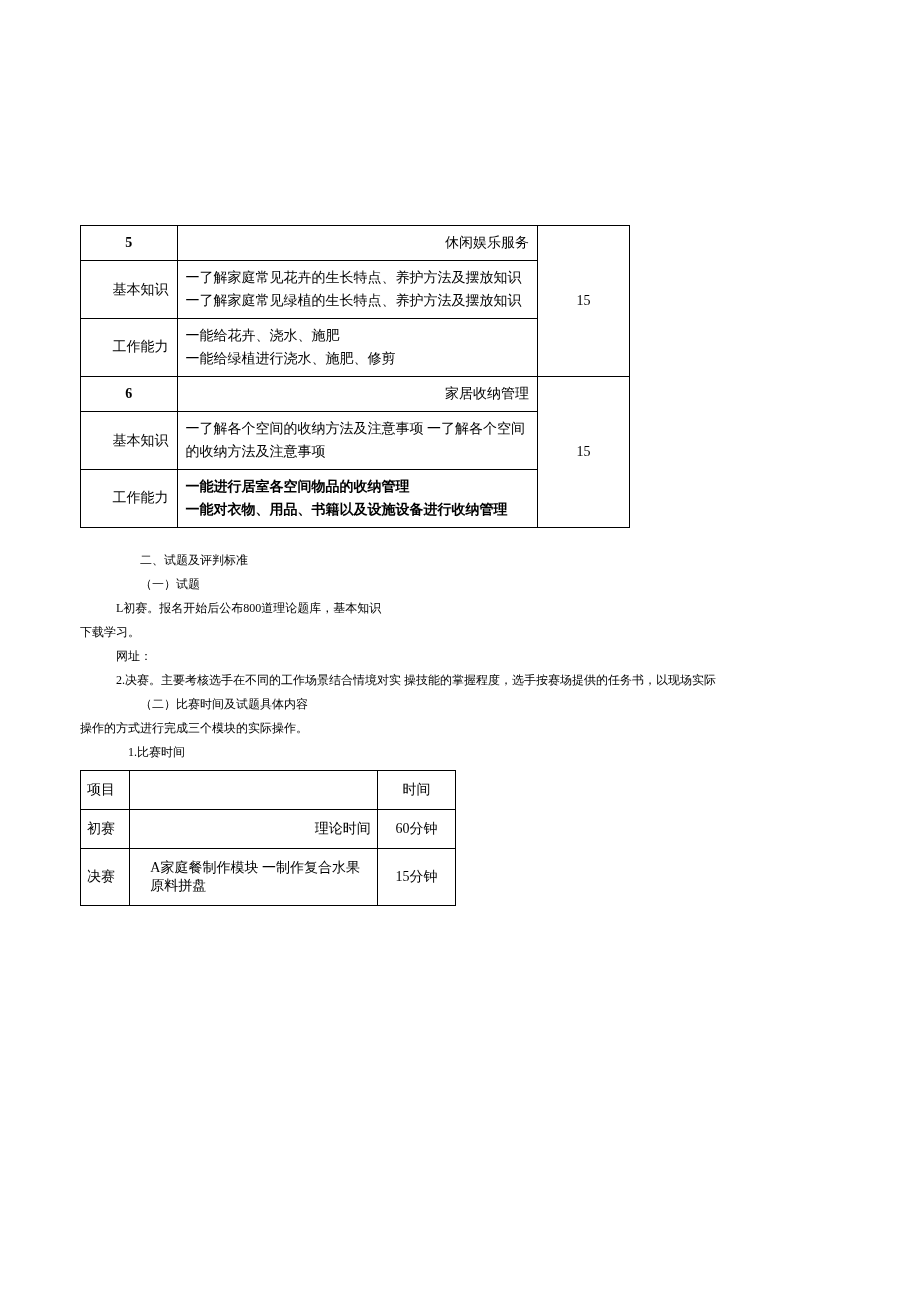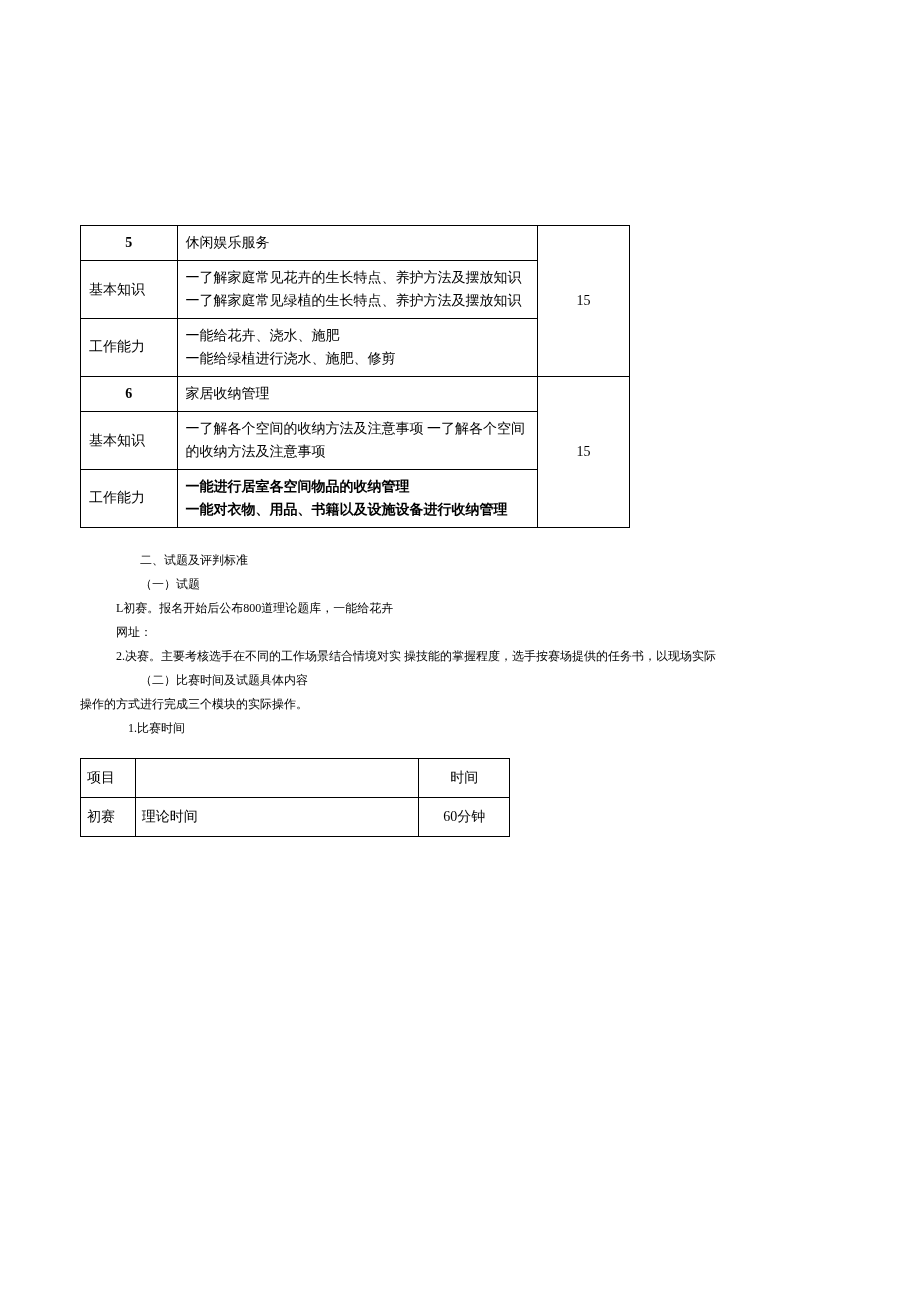--- a/index.html
+++ b/index.html
@@ -24,60 +24,60 @@
   }
   table.t1 th, table.t1 td {
     border: 1px solid #000;
     padding: 6px 8px;
     font-size: 14px;
     vertical-align: middle;
     line-height: 1.6;
   }
   table.t1 .col-label {
     width: 85px;
-    text-align: left;
+    text-align: right;
   }
   table.t1 .col-content {
     width: 370px;
     text-align: left;
   }
   table.t1 .col-score {
     width: 80px;
     text-align: center;
   }
   table.t1 .section-head {
     text-align: center;
     font-weight: bold;
   }
   table.t1 .section-title {
-    text-align: left;
+    text-align: right;
   }
 
   .para {
     line-height: 2.0;
     font-size: 12px;
     margin: 0;
   }
   .indent1 { text-indent: 5em; }
   .indent2 { text-indent: 3em; }
   .indent0 { text-indent: 0; }
 
   table.t2 {
-    width: 430px;
+    width: 376px;
     margin-left: 0;
-    margin-top: 18px;
+    margin-top: 6px;
   }
   table.t2 th, table.t2 td {
     border: 1px solid #000;
     padding: 10px 6px;
     font-size: 14px;
     vertical-align: middle;
   }
   table.t2 .c1 { width: 45px; text-align: left; }
-  table.t2 .c2 { width: 300px; text-align: left; }
+  table.t2 .c2 { width: 300px; text-align: right; }
   table.t2 .c3 { width: 85px; text-align: center; }
   table.t2 .c2.bottom { text-align: left; vertical-align: bottom; padding-left: 20px;}
 </style>
 </head>
 <body>
 
 <div class="page">
 
   <table class="t1">
 
@@ -109,35 +109,41 @@
     <tr>
       <td class="col-label">工作能力</td>
       <td class="col-content" style="white-space: pre-line; font-weight: bold;">一能进行居室各空间物品的收纳管理
 一能对衣物、用品、书籍以及设施设备进行收纳管理</td>
     </tr>
   </tbody>
     </table>
 
   <p class="para indent1">二、试题及评判标准</p>
   <p class="para indent1">（一）试题</p>
-  <p class="para indent2">L初赛。报名开始后公布800道理论题库，一能给花卉</p>
+  <p class="para indent2">L初赛。报名开始后公布800道理论题库，基本知识</p>
+  <p class="para indent0">下载学习。</p>
   <p class="para indent2">网址：</p>
   <p class="para indent2">2.决赛。主要考核选手在不同的工作场景结合情境对实   操技能的掌握程度，选手按赛场提供的任务书，以现场实际</p>
   <p class="para indent1">（二）比赛时间及试题具体内容</p>
   <p class="para indent0">操作的方式进行完成三个模块的实际操作。</p>
   <p class="para" style="text-indent:4em;">1.比赛时间</p>
 
   <table class="t2">
     <tbody>
         <tr>
       <td class="c1">项目</td>
       <td class="c2"></td>
       <td class="c3">时间</td>
     </tr>
     <tr>
       <td class="c1">初赛</td>
       <td class="c2">理论时间</td>
       <td class="c3">60分钟</td>
     </tr>
+    <tr>
+      <td class="c1">决赛</td>
+      <td class="c2 bottom">A家庭餐制作模块 一制作复合水果原料拼盘</td>
+      <td class="c3">15分钟</td>
+    </tr>
   </tbody>
     </table>
 
 </div>
 
 </body></html>

